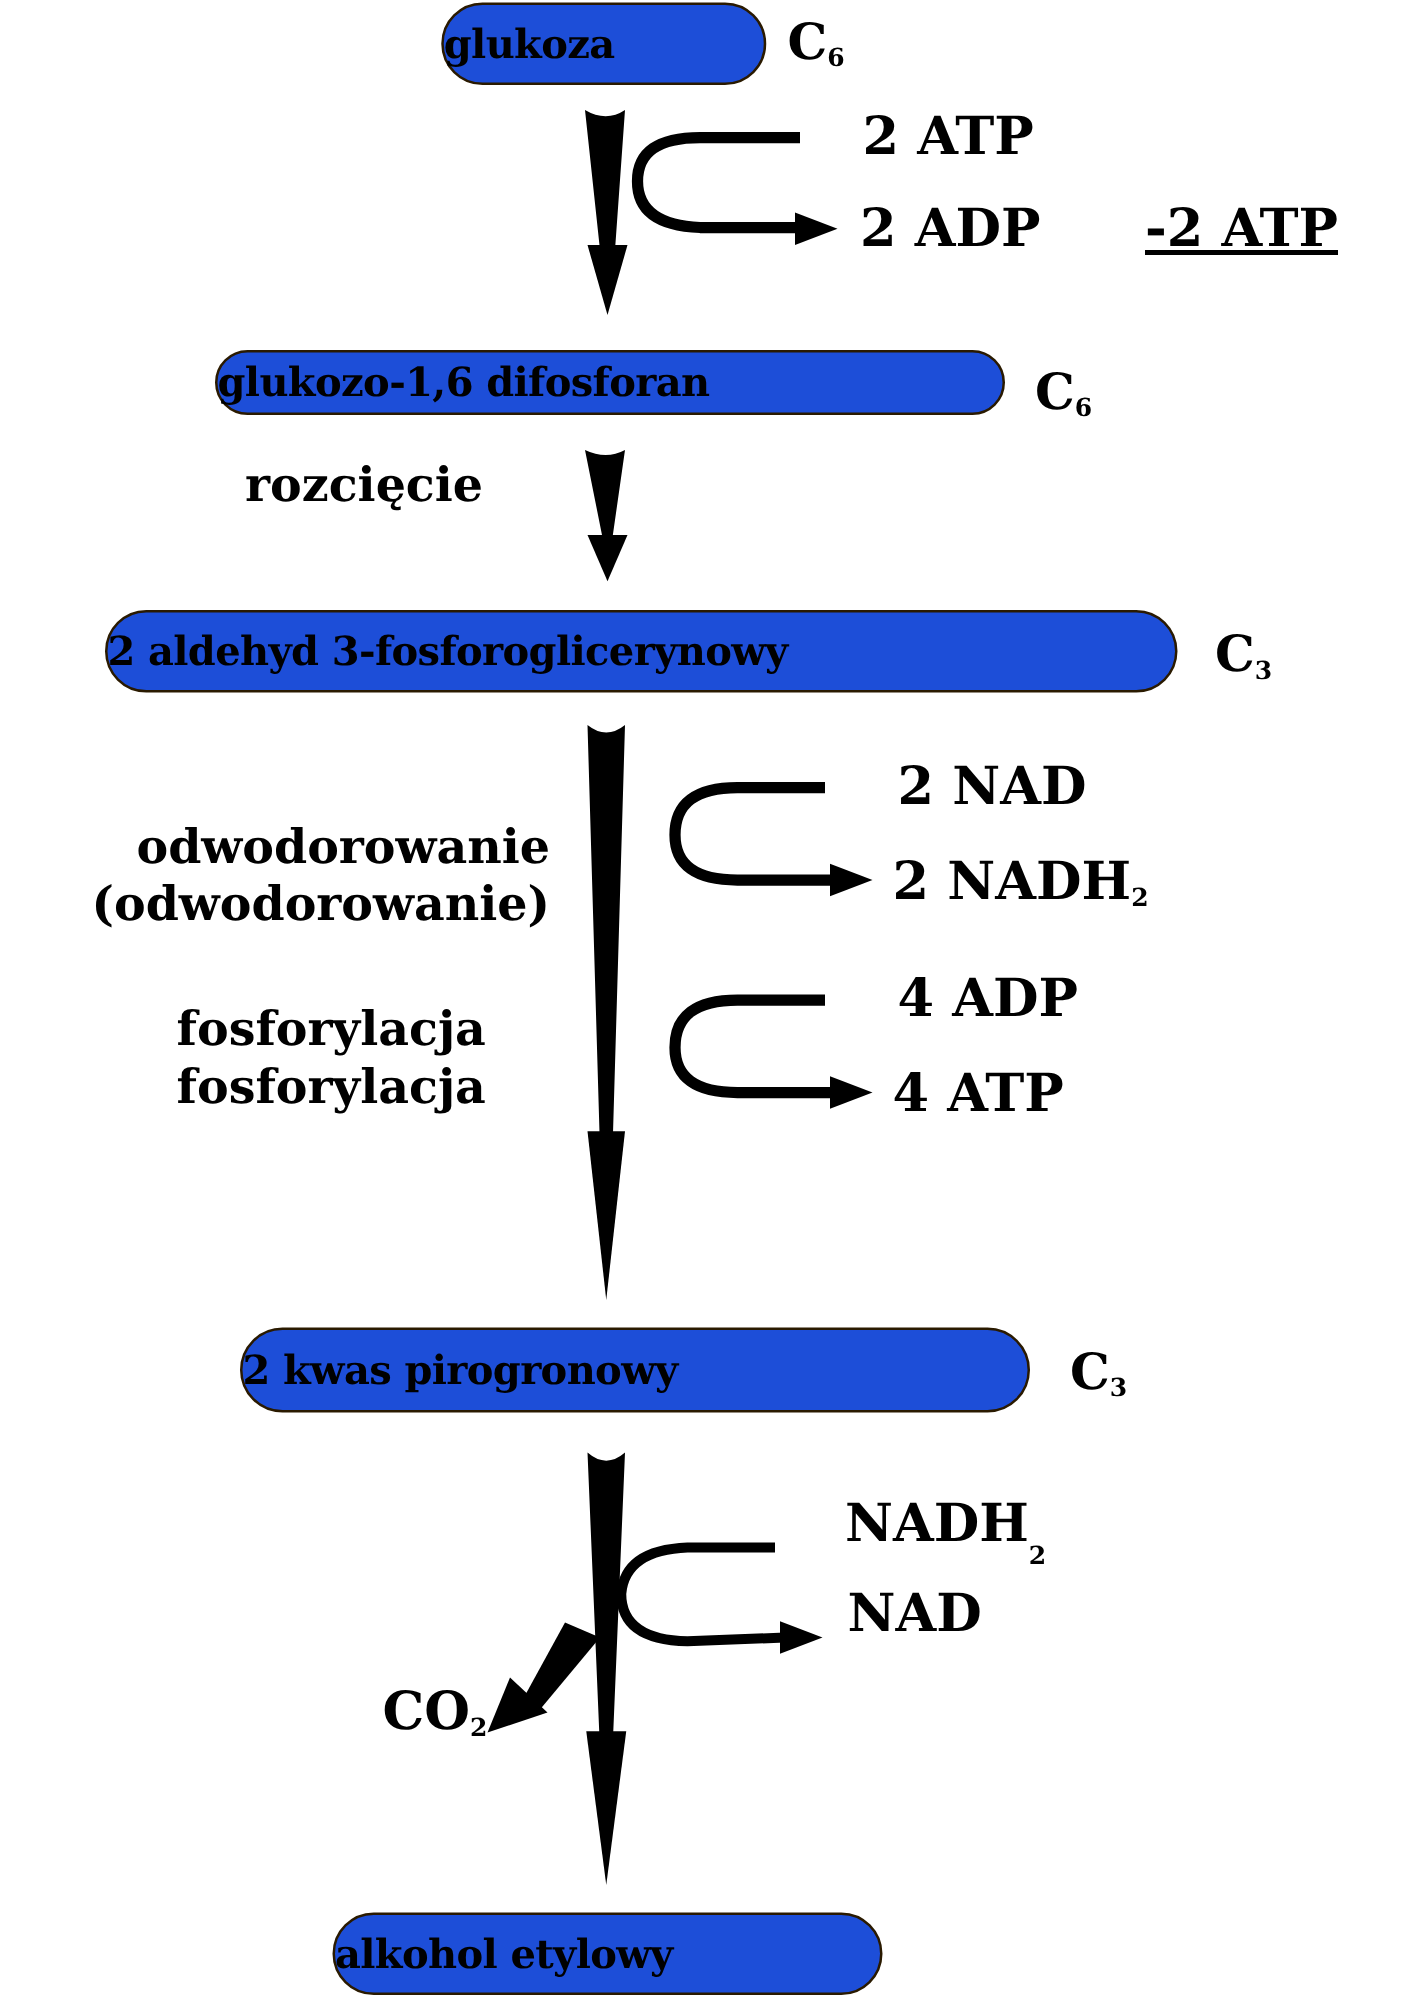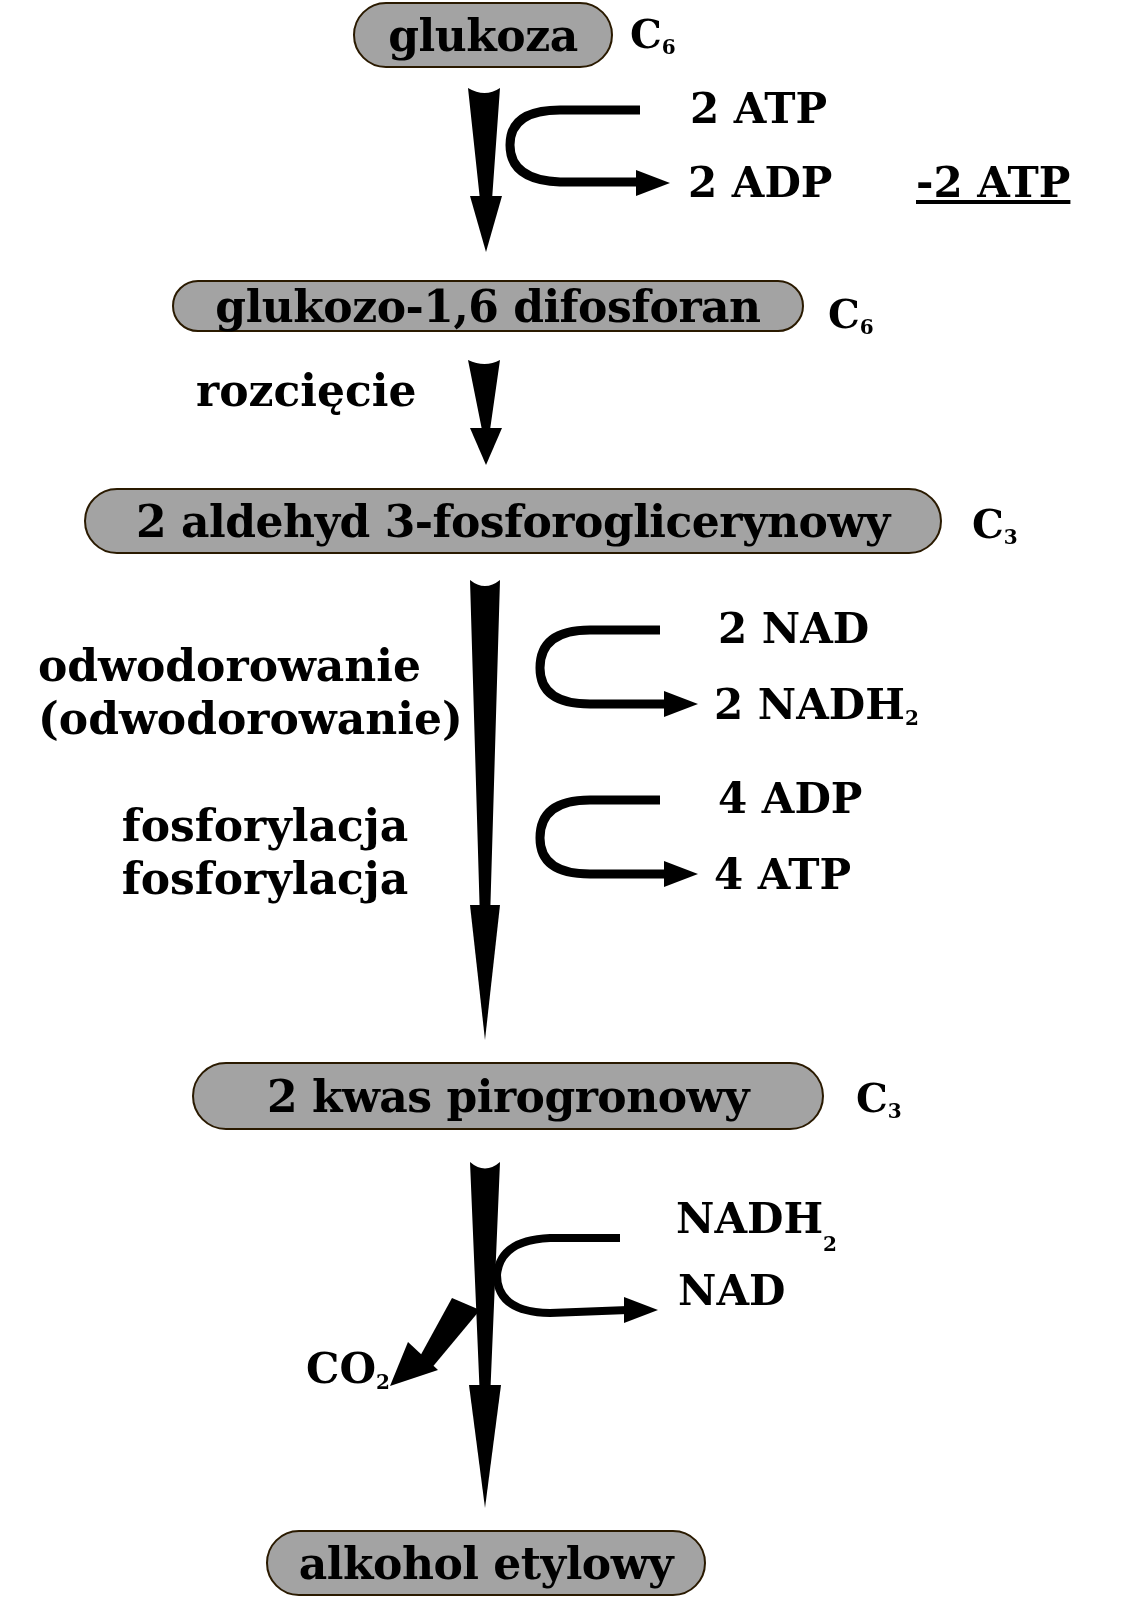--- a/index.html
+++ b/index.html
@@ -1,20 +1,20 @@
 <!DOCTYPE html>
 <html><head>
 <meta charset="utf-8">
 <style>
   html,body{margin:0;padding:0;background:#fff;}
   body{width:1130px;height:1600px;position:relative;overflow:hidden;font-family:"DejaVu Serif",serif;color:#000;}
-  .pill{position:absolute;background:#a3a3a3;border:2px solid #2a1a00;border-radius:34px;display:flex;align-items:center;justify-content:center;font-weight:bold;font-size:44px;box-sizing:border-box;white-space:nowrap;letter-spacing:-0.5px;}
+  .pill{position:absolute;background:#1d4ed8;border:2px solid #2a1a00;border-radius:34px;display:flex;align-items:center;justify-content:flex-start;font-weight:bold;font-size:32px;box-sizing:border-box;white-space:nowrap;letter-spacing:-0.5px;}
   .txt{position:absolute;font-weight:bold;white-space:nowrap;line-height:1;}
   .big{font-size:42px;}
-  .lbl{font-size:44px;line-height:1.2;}
+  .lbl{font-size:38px;line-height:1.2;}
   .csub{font-size:40px;}
   .csub sub,.txt sub{font-size:20px;vertical-align:-6px;}
   svg{position:absolute;left:0;top:0;}
 </style>
 </head>
 <body>
 
 <svg width="1130" height="1600">
 
   <g>
@@ -75,21 +75,21 @@
 </div>
 
 <div class="txt big" style="left:690px;top:88px;">2 ATP</div>
 <div class="txt big" style="left:688px;top:162px;">2 ADP</div>
 <div class="txt big" style="left:916px;top:162px;text-decoration:underline;">-2 ATP</div>
 
 <div class="txt lbl" style="left:196px;top:365px;text-align:left;">
   <div>rozcięcie</div>
 </div>
 
-<div class="txt lbl" style="left:0px;top:640px;width:440px;text-align:left;margin-left:38px;">
+<div class="txt lbl" style="left:0px;top:654px;width:440px;text-align:right;">
   <div>odwodorowanie</div>
   <div>(odwodorowanie)</div>
 </div>
 <div class="txt big" style="left:718px;top:608px;">2 NAD</div>
 <div class="txt big" style="left:714px;top:684px;"><span>2 NADH</span><sub>2</sub></div>
 
 <div class="txt lbl" style="left:100px;top:800px;width:330px;text-align:center;">
   <div>fosforylacja</div>
   <div>fosforylacja</div>
 </div>

